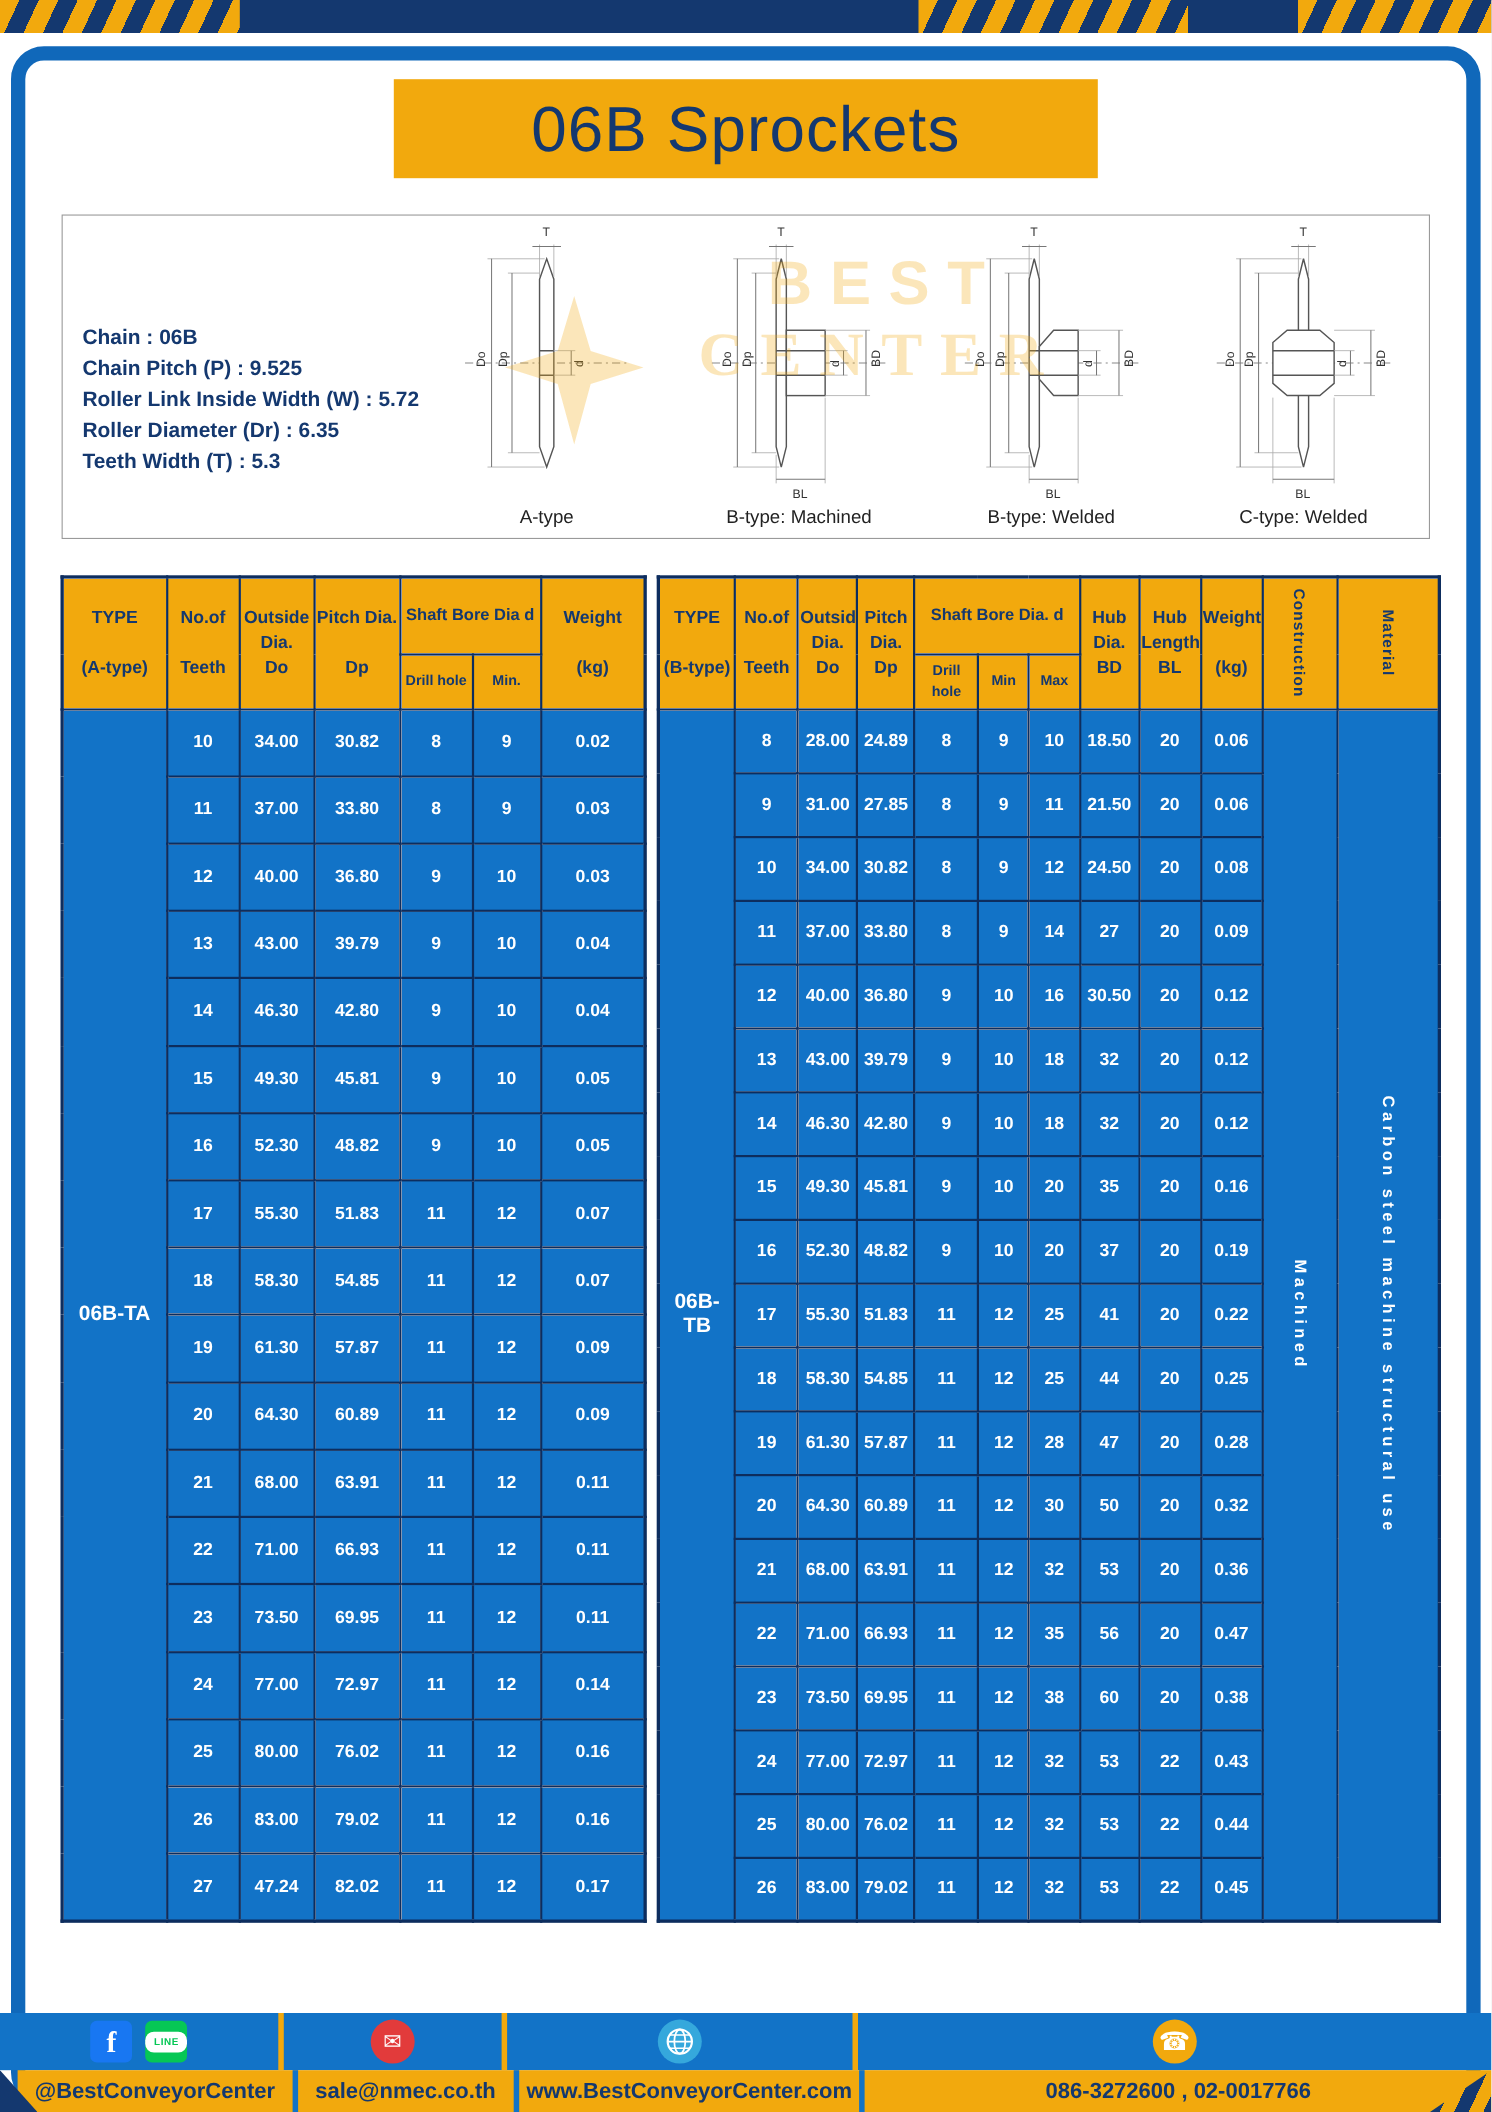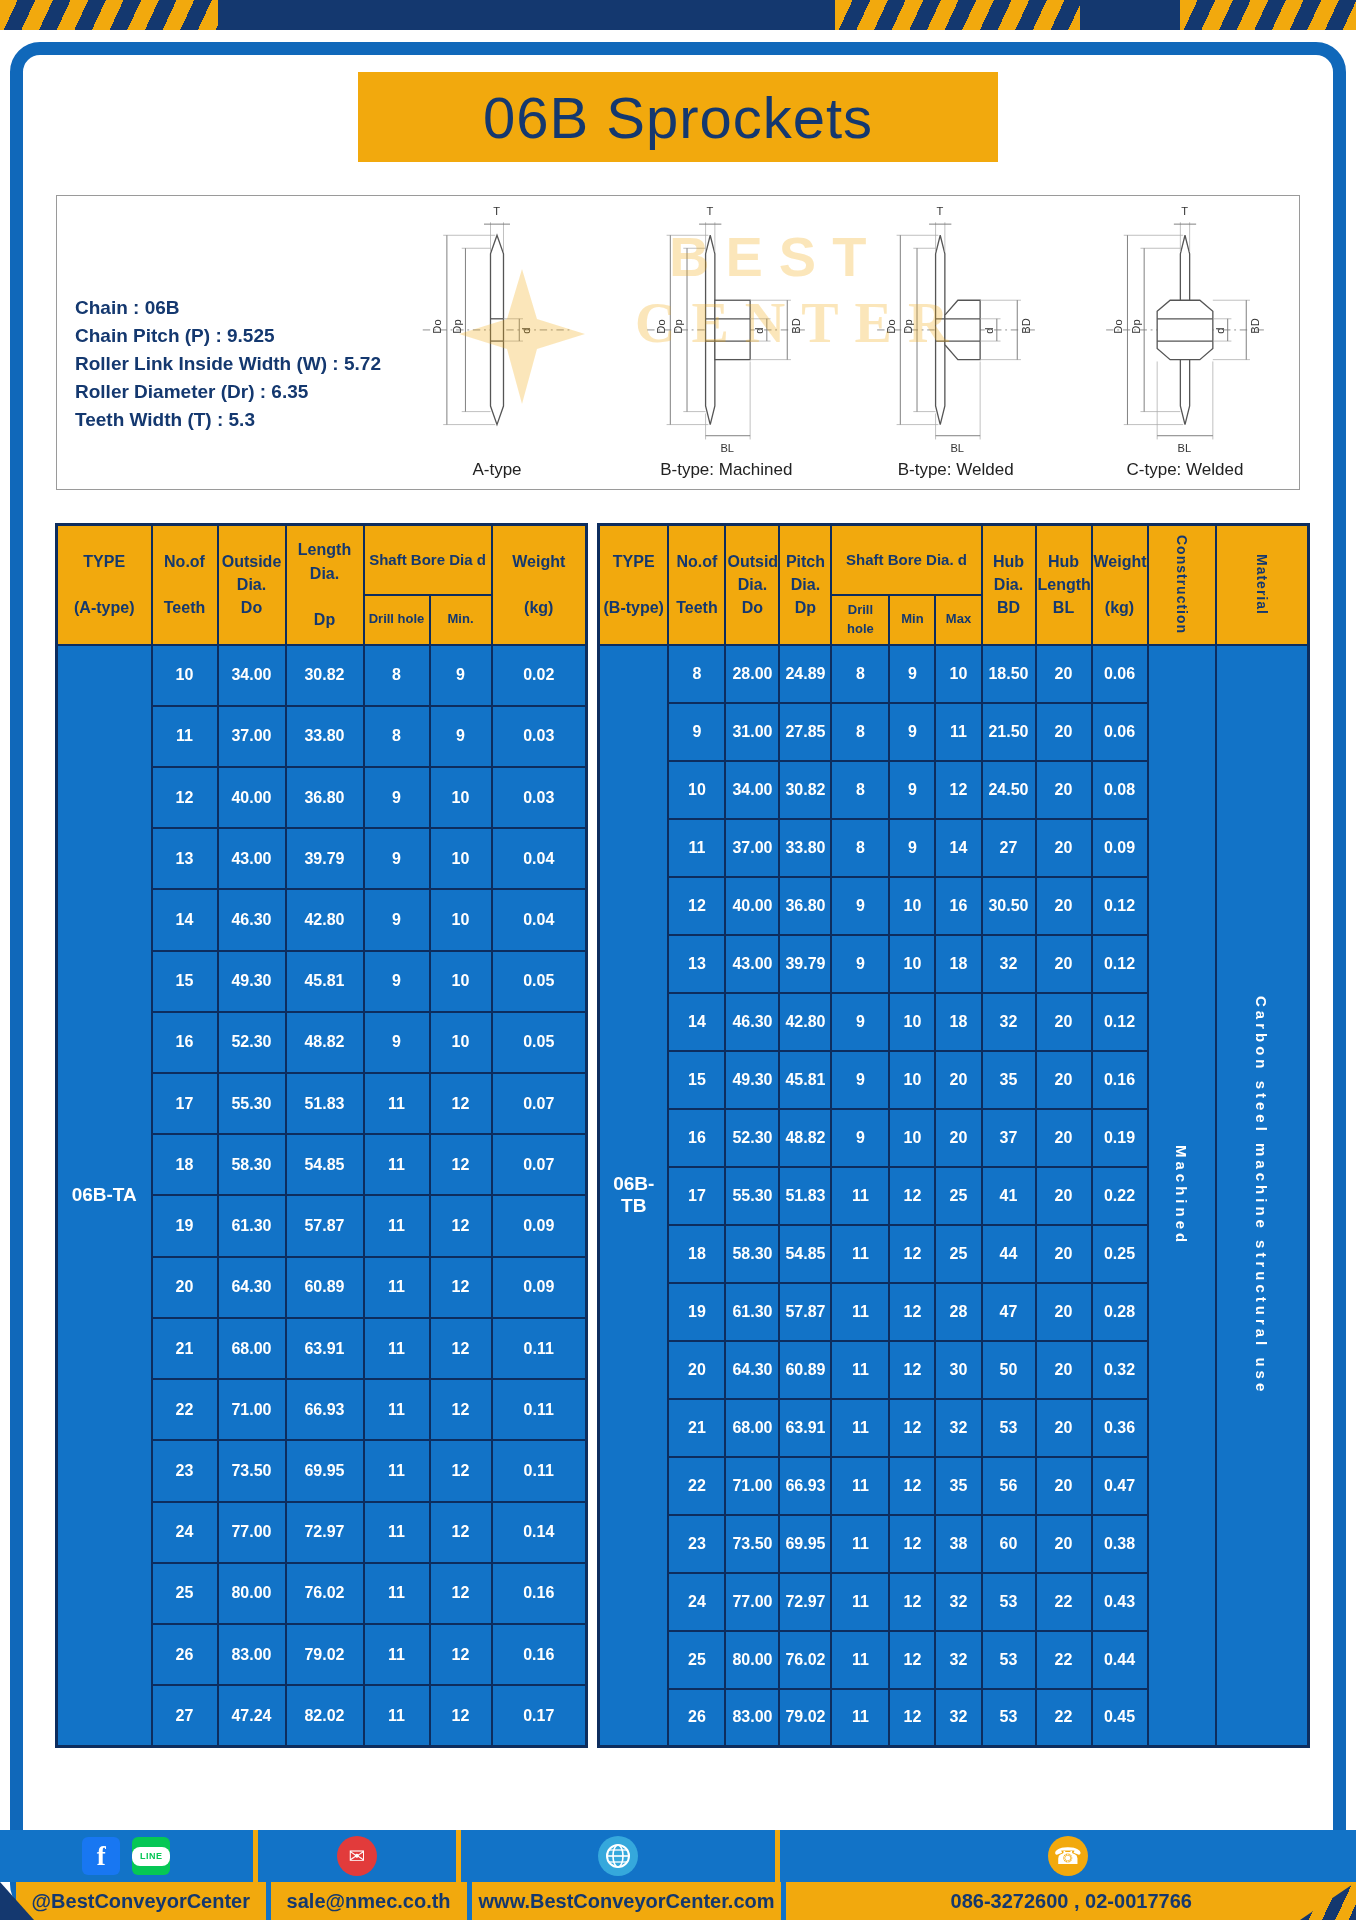--- a/index.html
+++ b/index.html
@@ -37,21 +37,21 @@
   .cl   { stroke:#888; stroke-width:1; stroke-dasharray:8 4 2 4; fill:none; }
   .part { fill:#ffffff; stroke:#555; stroke-width:1.4; }
   .dim  { stroke:#777; stroke-width:1; }
   .ext  { stroke:#aaa; stroke-width:0.8; }
   .diagrams text { fill:#333; font-size:12px; font-family:"Liberation Sans", sans-serif; }
 
   .watermark { position:absolute; left:400px; top:28px; display:flex; align-items:flex-start;
     opacity:0.28; z-index:3; pointer-events:none; }
   .wm-star { width:130px; height:150px; margin-top:40px; }
   .wm-lines { color:#F2A90D; font-weight:bold; font-size:56px; line-height:66px; letter-spacing:16px; white-space:nowrap; }
-  .wm-l1 { margin-left:82px; }
+  .wm-l1 { margin-left:111px; }
   .wm-l3 { margin-left:48px;font-family:Liberation Serif, serif; }
 
   
   .tables { position:absolute; top:523px; left:55px; width:1255px;
     display:flex; justify-content:space-between; z-index:5; }
   table.tbl { border-collapse:collapse; table-layout:fixed; border:3px solid #0D2D5E;
     font-family:"Liberation Sans", sans-serif; }
   .tbl th, .tbl td { border:2px solid #0D2D5E; text-align:center; vertical-align:middle;
     font-weight:bold; padding:1px; overflow:hidden; }
   .tbl th { background:#F2A90D; color:#14386F; font-size:16px; white-space:pre-line; line-height:1.45; }
@@ -281,21 +281,21 @@
         <tr>
           <th rowspan="2">TYPE
 
 (A-type)</th>
           <th rowspan="2">No.of
 
 Teeth</th>
           <th rowspan="2">Outside
 Dia.
 Do</th>
-          <th rowspan="2">Length Dia.
+          <th rowspan="2">Pitch Dia.
 
 Dp</th>
           <th colspan="2" class="group">Shaft Bore Dia d</th>
           <th rowspan="2">Weight
 
 (kg)</th>
         </tr>
         <tr>
           <th class="sub">Drill hole</th>
           <th class="sub">Min.</th>

